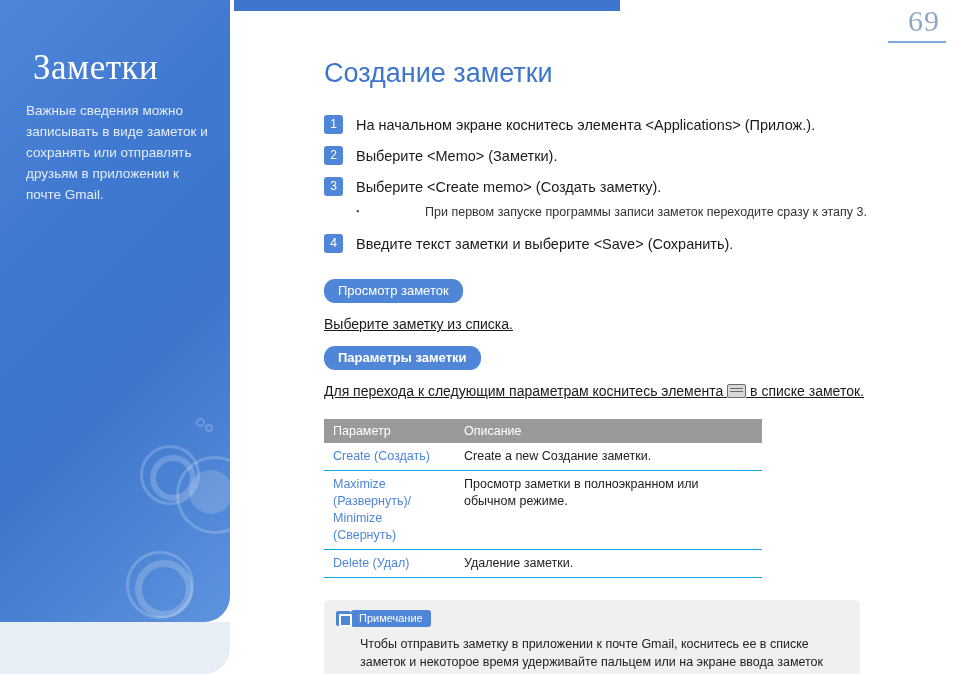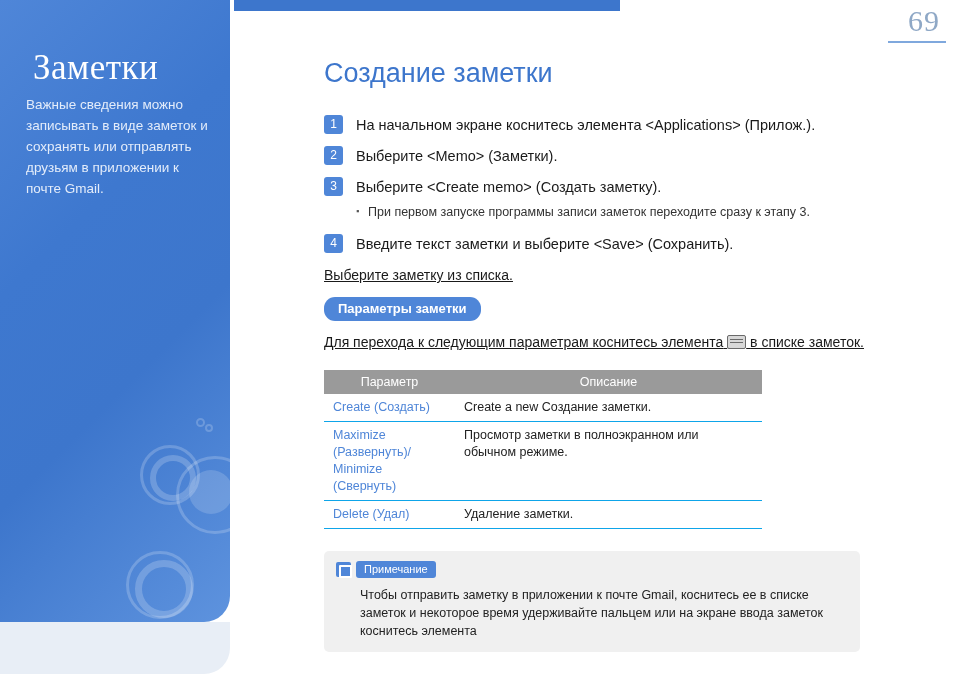--- a/index.html
+++ b/index.html
@@ -41,21 +41,21 @@
     top: 48px;
     font-family: "Liberation Serif", serif;
     font-size: 35px;
     color: #ffffff;
     letter-spacing: 0.5px;
     margin-left: 7px;
   }
   #sidebar-desc {
     position: absolute;
     left: 26px;
-    top: 94px;
+    top: 100px;
     width: 186px;
     font-size: 13.5px;
     line-height: 21px;
     color: #e3ecfa;
   }
   
   .deco {
     position: absolute;
     border-radius: 50%;
     border: 3px solid rgba(255,255,255,0.20);
@@ -132,20 +132,21 @@
     color: #ffffff;
     font-size: 12px;
     line-height: 19px;
     text-align: center;
     border-radius: 3px;
   }
   ul.substeps {
     list-style: none;
     margin: 7px 0 0 0;
     padding: 0;
+    text-align: center;
   }
   ul.substeps li {
     position: relative;
     padding-left: 12px;
     font-size: 12.5px;
     color: #333333;
     line-height: 17px;
   }
   ul.substeps li:before {
     content: "▪";
@@ -177,21 +178,21 @@
   table#params-table {
     border-collapse: collapse;
     margin-top: 18px;
     width: 438px;
     font-size: 12.5px;
   }
   table#params-table thead th {
     background: #9a9a9a;
     color: #ffffff;
     font-weight: normal;
-    text-align: center;
+    text-align: left;
     padding: 5px 9px;
     font-size: 12.5px;
   }
   table#params-table thead th.col1 { width: 113px; }
   table#params-table tbody td {
     padding: 5px 9px;
     vertical-align: top;
     border-bottom: 1px solid #0ea5e9;
     color: #222;
     line-height: 17px;
@@ -205,21 +206,20 @@
     margin-top: 22px;
     width: 512px;
     background: #f0f0f0;
     border-radius: 5px;
     padding: 10px 12px 12px 12px;
     position: relative;
   }
   #note-head {
     display: flex;
     align-items: center;
-    gap: 5px;
   }
   #note-badge {
     background: #4f86d8;
     color: #fff;
     font-size: 11px;
     padding: 2px 8px 3px 8px;
     border-radius: 3px;
   }
   #note-text {
     margin-top: 8px;
@@ -291,20 +291,21 @@
       <ul class="substeps">
         <li>При первом запуске программы записи заметок переходите сразу к этапу 3.</li>
       </ul>
     </li>
     <li style="margin-top:13px;">
       <span class="step-num">4</span>
       <span>Введите текст заметки и выберите &lt;Save&gt; (Сохранить).</span>
     </li>
   </ol>
 
+  <div class="pill">Просмотр заметок</div>
   <div class="para">Выберите заметку из списка.</div>
 
   <div class="pill" style="margin-top:12px;font-weight:bold;">Параметры заметки</div>
   <div class="para">
     <span>Для перехода к следующим параметрам коснитесь элемента</span>
     <span class="menu-icon"></span>
     <span>в списке заметок.</span>
   </div>
 
   <table id="params-table">

